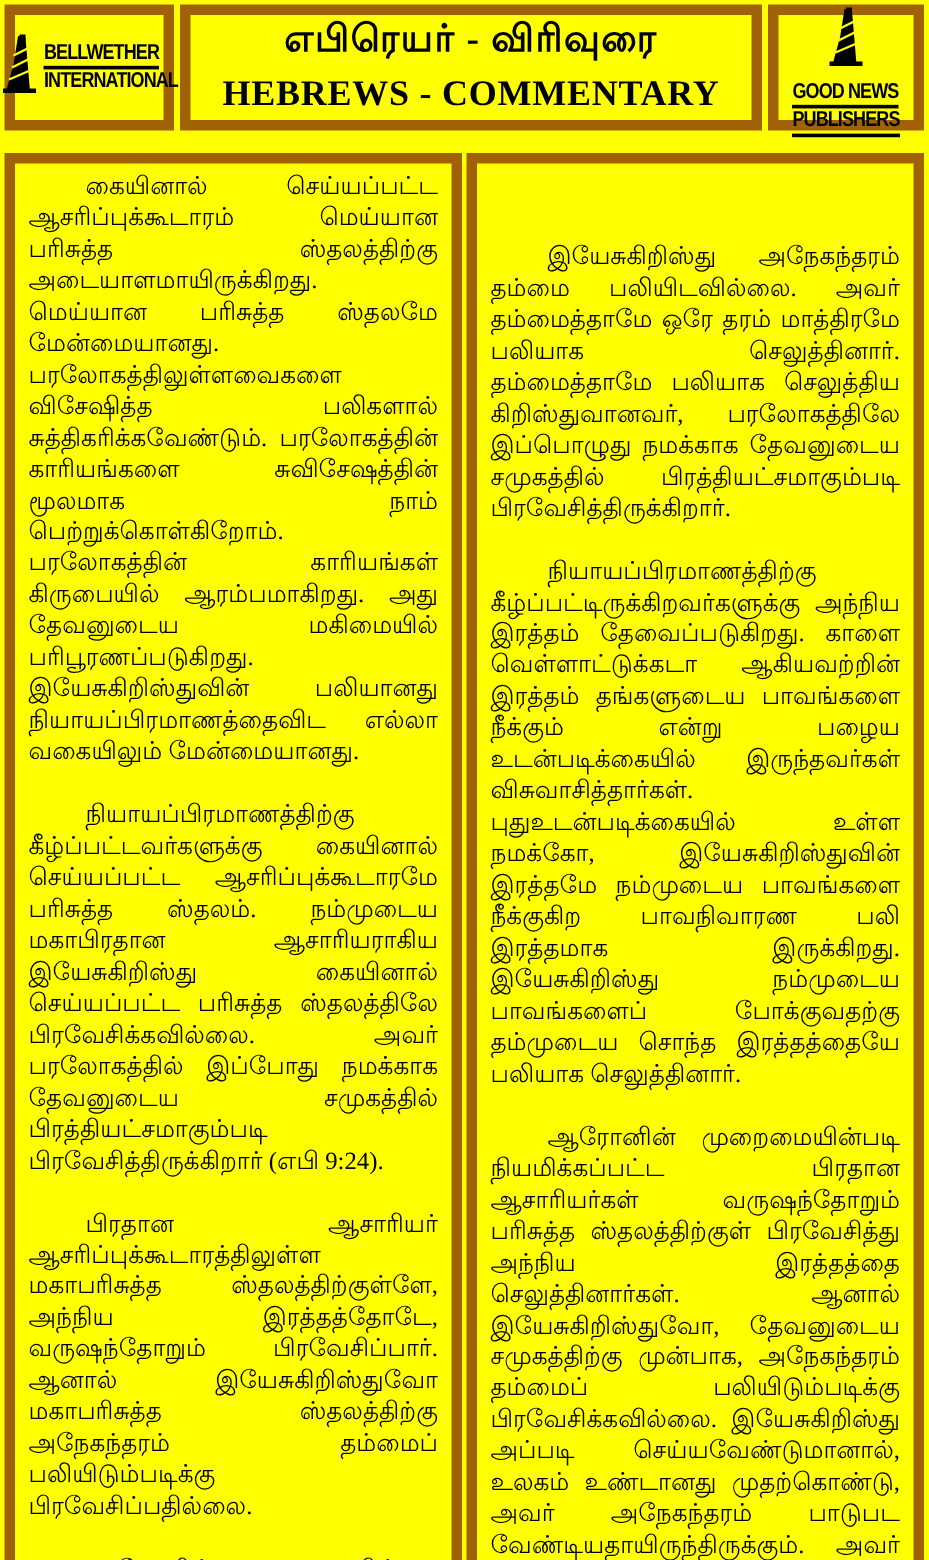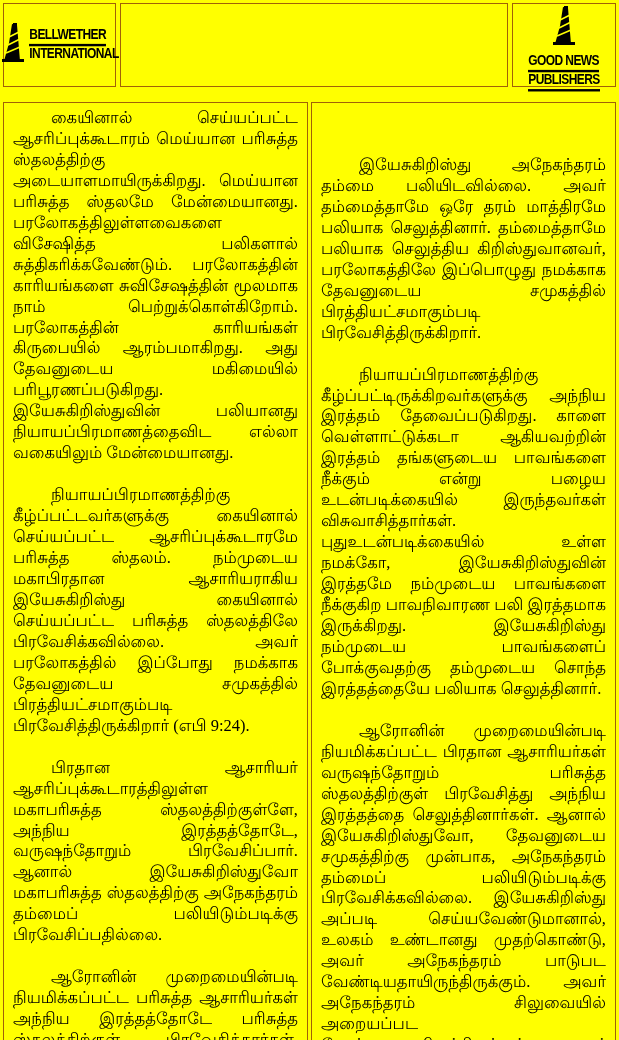--- a/index.html
+++ b/index.html
@@ -12,21 +12,21 @@
     color: #000000;
     overflow: hidden;
   }
   .page {
     position: relative;
     width: 619px;
     height: 1040px;
     background: #FFFF00;
   }
   .box {
-    border: 1px solid #a16207;
+    border: 7px solid #a16207;
     background: #FFFF00;
     box-sizing: border-box;
   }
   
   .header-row {
     position: absolute;
     top: 3px; left: 3px;
     width: 613px; height: 84px;
     display: flex;
     gap: 4px;
@@ -116,20 +116,22 @@
           </g>
         </svg>
       </span>
       <span class="logo-text">
         <span class="u">BELLWETHER</span><br>
         <span>INTERNATIONAL</span>
       </span>
     </div>
 
     <div class="box title-box">
+      <div class="title-tamil">எபிரெயர் - விரிவுரை</div>
+      <div class="title-english">HEBREWS - COMMENTARY</div>
     </div>
 
     <div class="box logo-box right">
       <span class="logo-icon">
         <svg width="26" height="44" viewBox="0 0 26 40" aria-hidden="true">
           <g fill="#000000">
             <polygon points="12,1 17,2 20,38 4,38 9,20"></polygon>
             <polygon points="2,36 24,36 24,39 2,39"></polygon>
             <rect x="13" y="0" width="4" height="4"></rect>
           </g>

